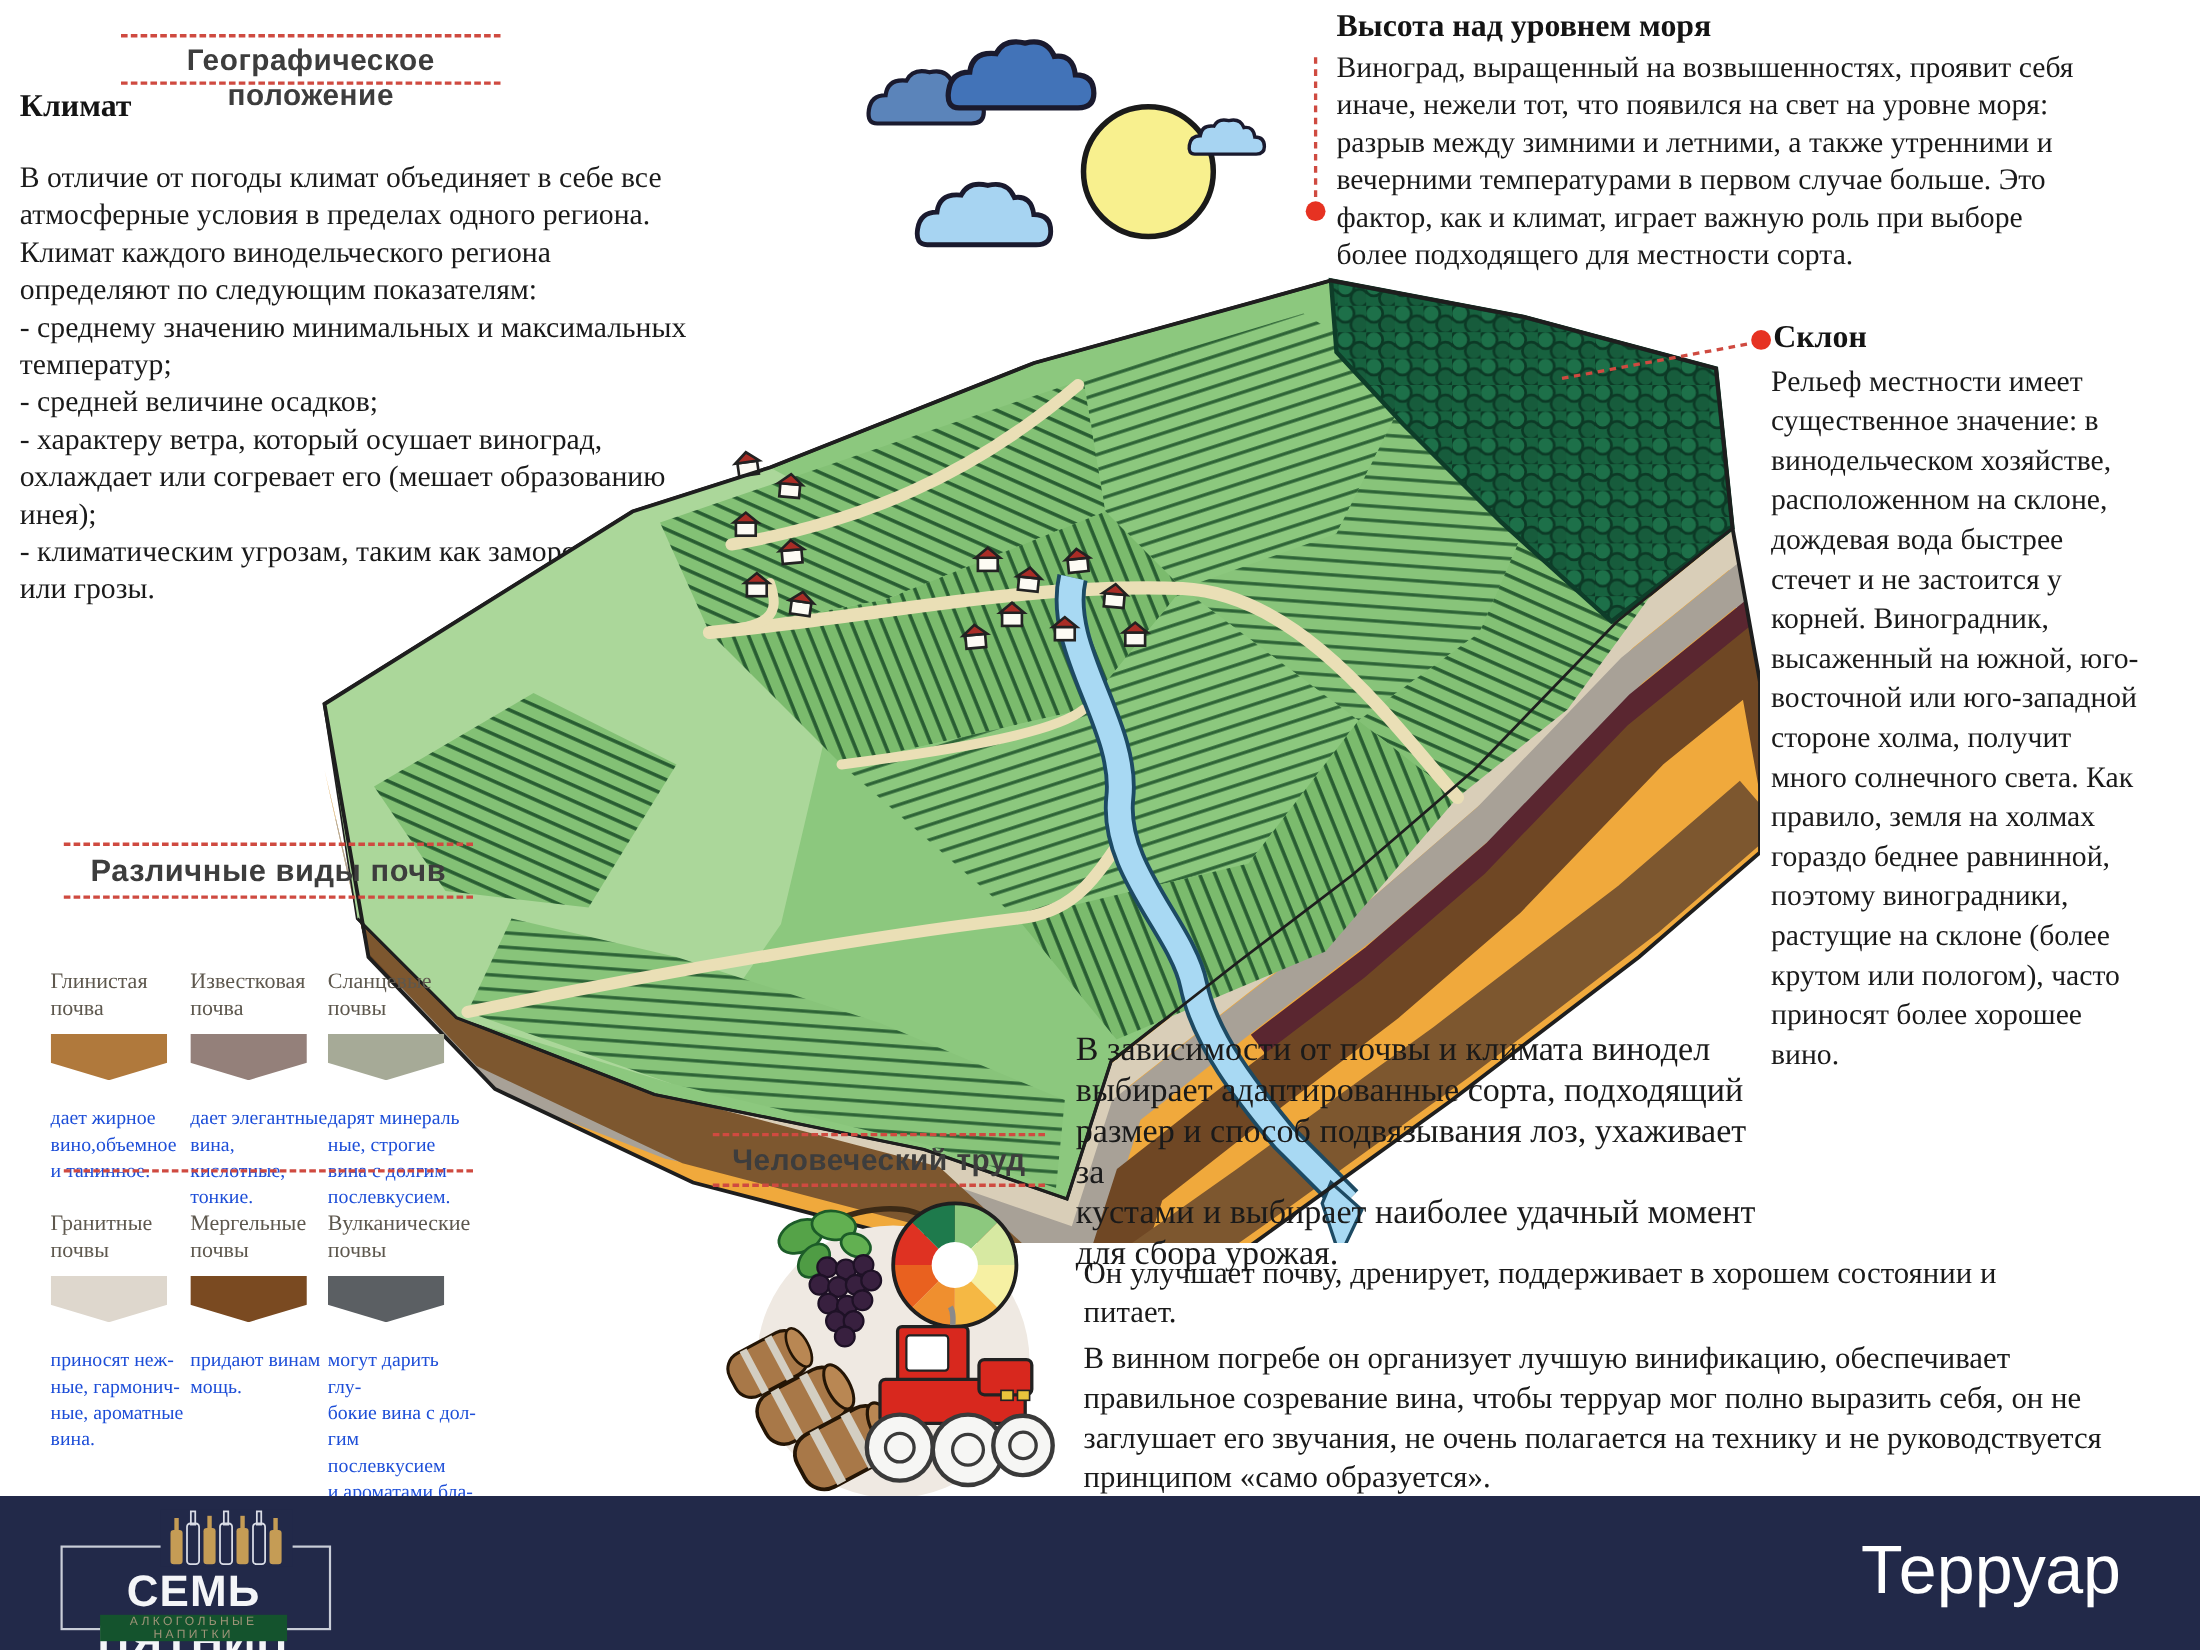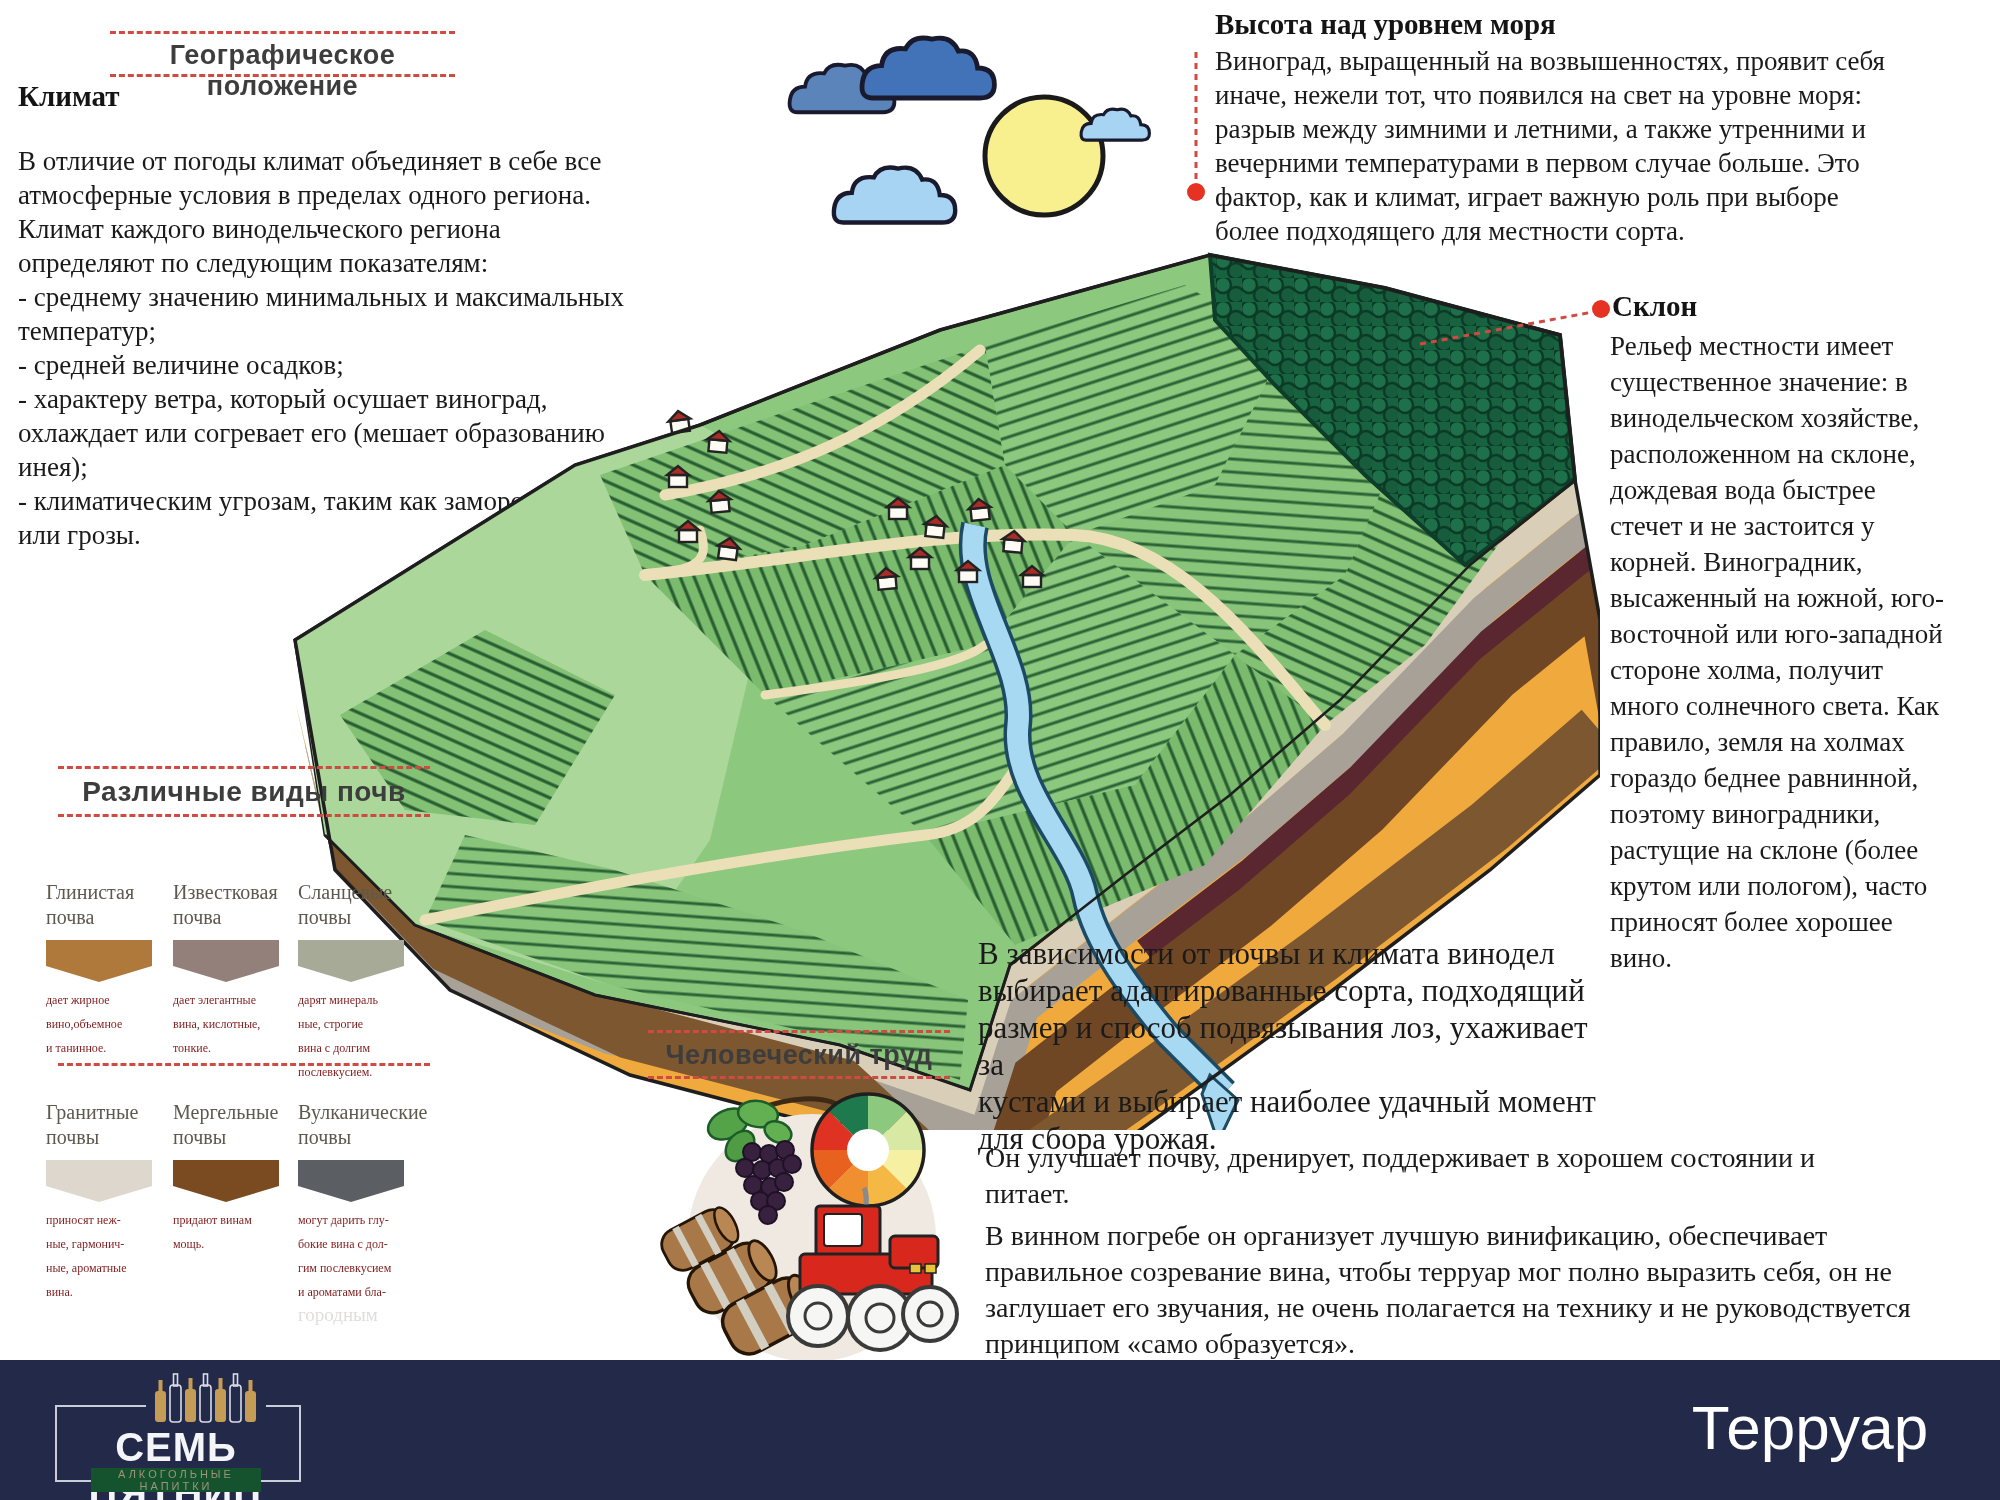--- a/index.html
+++ b/index.html
@@ -9,21 +9,21 @@
   }
   .abs{position:absolute;}
   .dash{height:0;border-top:3px dashed #cf4a40;}
   .sans-hdr{
     font-family:"Liberation Sans",sans-serif;font-weight:bold;color:#3d3d3d;
     text-align:center;letter-spacing:.5px;
   }
   .serif-title{font-weight:bold;font-size:29px;color:#141414;}
   .body-text{font-size:27px;line-height:34px;white-space:pre-line;color:#1a1a1a;}
   .soil-name{font-size:20px;line-height:25px;color:#5e584e;white-space:pre-line;}
-  .soil-desc{font-size:12px;line-height:24px;color:#7f1d1d;white-space:pre-line;margin-top:6px;}
+  .soil-desc{font-size:18px;line-height:24px;color:#1d4ed8;white-space:pre-line;margin-top:22px;}
   .soil-faint{font-size:19px;color:#5e584e;opacity:.2;}
   .swatch{width:106px;height:42px;margin-top:10px;
     clip-path:polygon(0 0,100% 0,100% 62%,50% 100%,0 62%);}
   .footer-bar{left:0;top:1360px;width:2000px;height:140px;background:#222949;}
   .logo-box{left:55px;top:1405px;width:242px;height:73px;border:2px solid #c9cdd8;}
   .brand{left:55px;top:1425px;width:242px;text-align:center;color:#f4f5f8;
     font-family:"Liberation Sans",sans-serif;font-weight:bold;font-size:40px;letter-spacing:1px;}
   .chip{background:#222949;}
   .tagline{left:91px;top:1468px;width:170px;text-align:center;font-family:"Liberation Sans",sans-serif;
     font-size:11px;letter-spacing:3px;color:#9e9478;text-transform:uppercase;}

